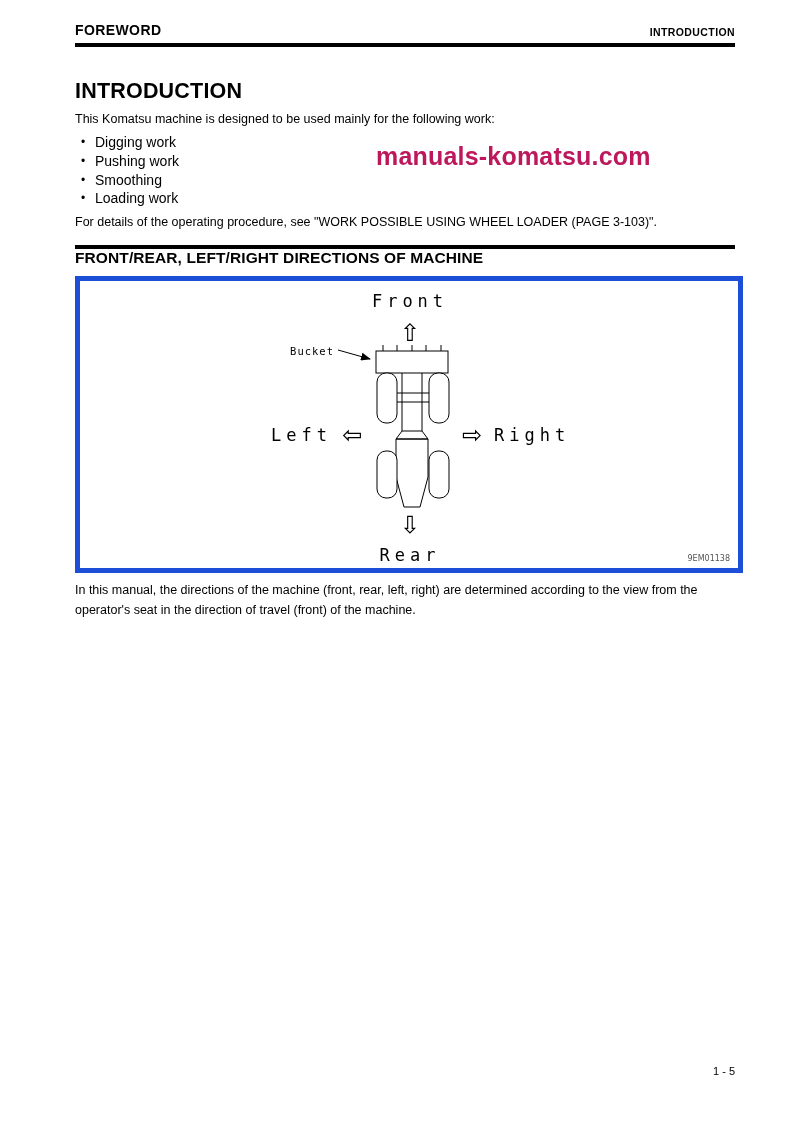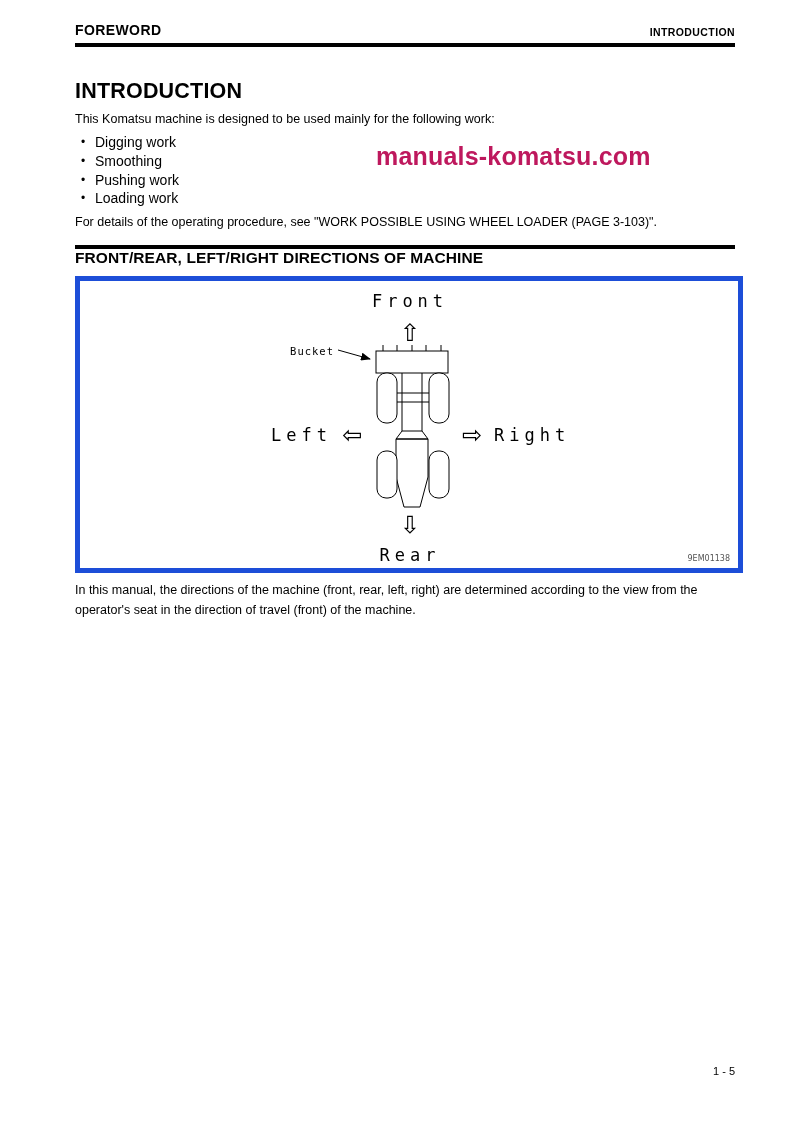--- a/index.html
+++ b/index.html
@@ -65,22 +65,22 @@
       <span class="header-right">INTRODUCTION</span>
     </div>
     <div class="header-rule"></div>
 
     <h1>INTRODUCTION</h1>
 
     <p class="lead">This Komatsu machine is designed to be used mainly for the following work:</p>
 
     <ul class="work-list">
       <li>Digging work</li>
+      <li>Pushing work</li>
       <li>Smoothing</li>
-      <li>Pushing work</li>
       <li>Loading work</li>
     </ul>
 
     <p class="note">For details of the operating procedure, see "WORK POSSIBLE USING WHEEL LOADER (PAGE 3-103)".</p>
 
     <h2>FRONT/REAR, LEFT/RIGHT DIRECTIONS OF MACHINE</h2>
 
     <figure class="diagram-box">
       <svg viewBox="0 0 658 287" width="658" height="287" xmlns="http://www.w3.org/2000/svg">
         <defs>

